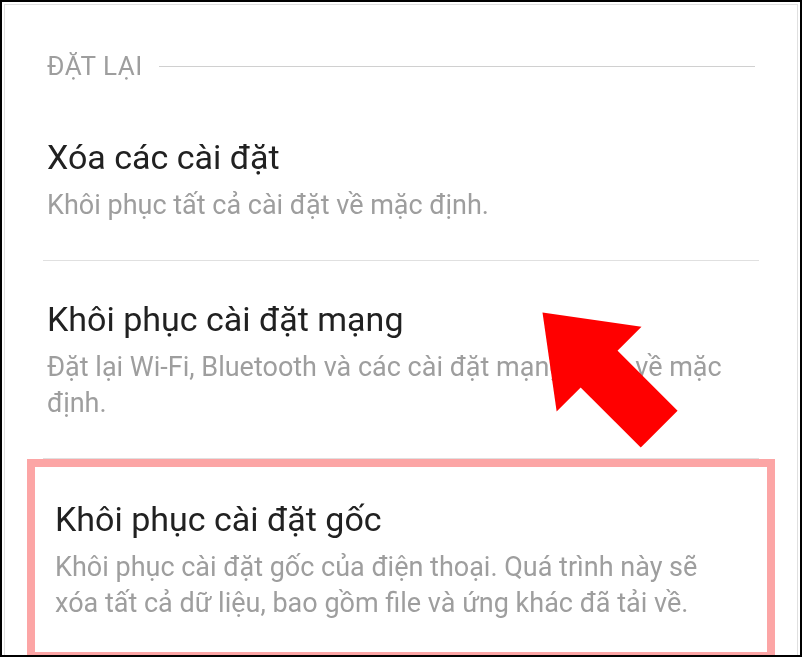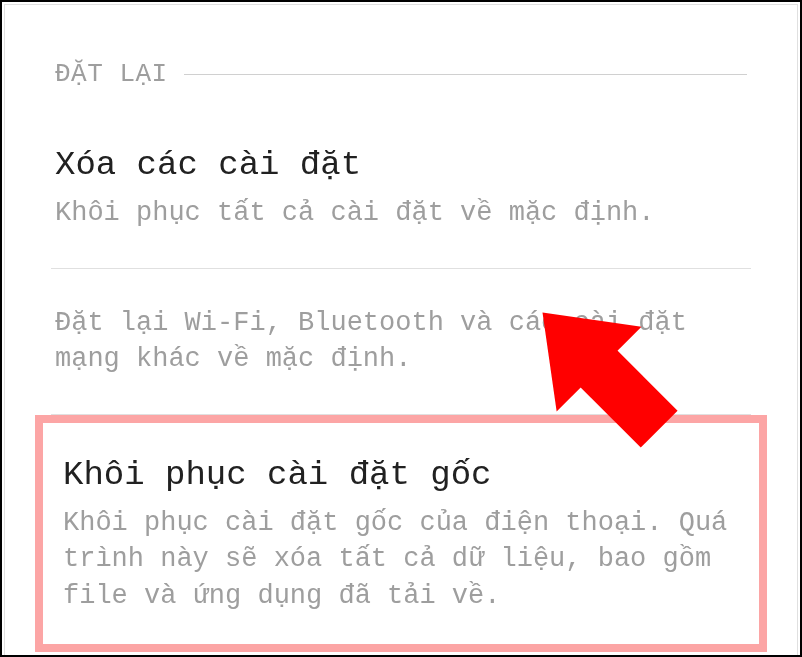--- a/index.html
+++ b/index.html
@@ -9,25 +9,24 @@
     }
     body {
       font-family: -apple-system, BlinkMacSystemFont, 'Segoe UI', Roboto, Helvetica, Arial, sans-serif;
       background: #ffffff;
       width: 802px;
       height: 657px;
       border: 2px solid #000000;
       position: relative;
     }
     .container {
-      padding: 12px;
+      padding: 4px;
       height: 100%;
       border: 1px solid #e0e0e0;
       margin: 2px;
-      font-family: Liberation Mono, monospace;
     }
     .section-header {
       display: flex;
       align-items: center;
       padding: 42px 38px 18px 38px;
     }
     .section-label {
       font-size: 26px;
       font-weight: 400;
       color: #9e9e9e;
@@ -82,27 +81,28 @@
     <div class="section-divider"></div>
   </div>
 
   <div class="settings-item">
     <div class="item-title">Xóa các cài đặt</div>
     <div class="item-description">Khôi phục tất cả cài đặt về mặc định.</div>
   </div>
   <div class="settings-item-border"></div>
 
   <div class="settings-item">
+    <div class="item-title">Khôi phục cài đặt mạng</div>
     <div class="item-description">Đặt lại Wi-Fi, Bluetooth và các cài đặt mạng khác về mặc định.</div>
   </div>
   <div class="settings-item-border"></div>
 
   <div class="settings-item highlighted">
     <div class="item-title">Khôi phục cài đặt gốc</div>
-    <div class="item-description">Khôi phục cài đặt gốc của điện thoại. Quá trình này sẽ xóa tất cả dữ liệu, bao gồm file và ứng dụng đã tải về.</div>
+    <div class="item-description">Khôi phục cài đặt gốc của điện thoại. Quá trình này sẽ xóa tất cả dữ liệu, bao gồm file và ứng khác đã tải về.</div>
   </div>
 
   <div class="arrow-container">
     <svg width="200" height="200" viewBox="0 0 200 200">
       <g transform="translate(100,100) rotate(135)">
         <rect x="-26" y="-95" width="52" height="95" fill="#ff0000"></rect>
         <polygon points="-60,-10 60,-10 0,70" fill="#ff0000"></polygon>
       </g>
     </svg>
   </div>

